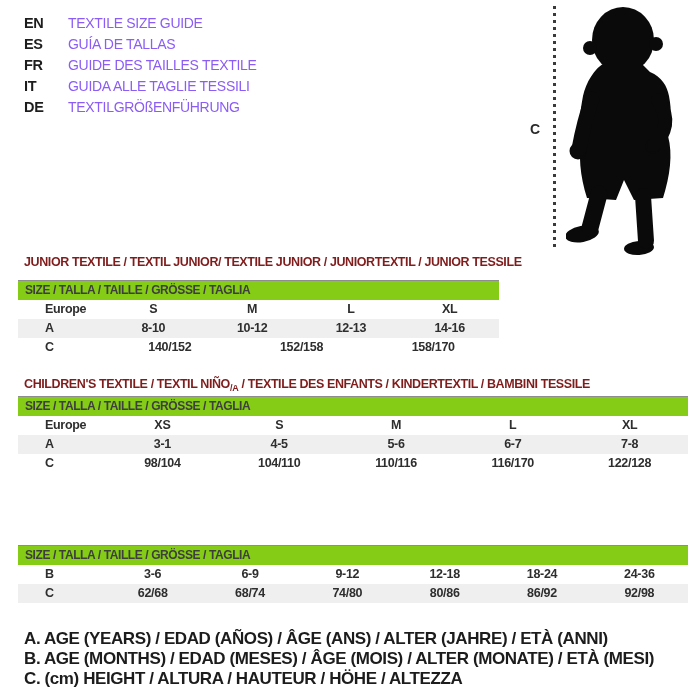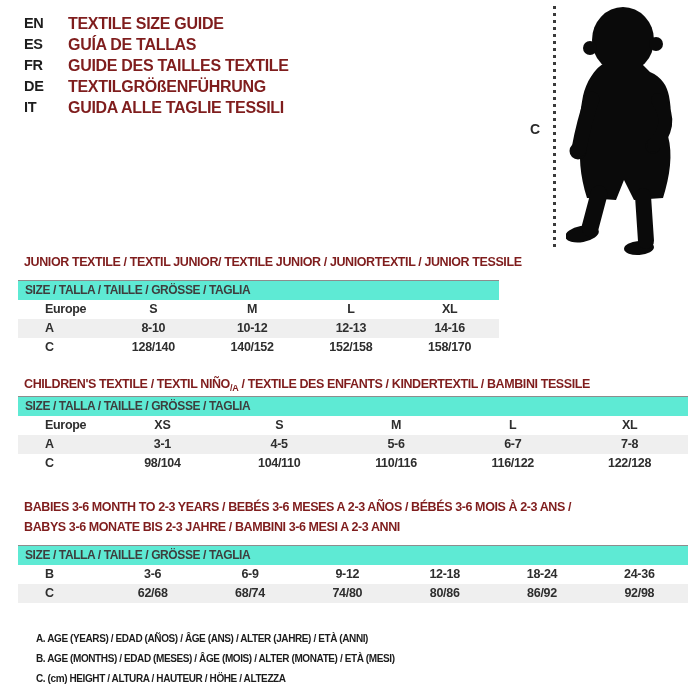--- a/index.html
+++ b/index.html
@@ -4,75 +4,75 @@
 <style>
   html,body{margin:0;padding:0;background:#ffffff;}
   #page{
     position:relative;width:700px;height:700px;background:#ffffff;overflow:hidden;
     font-family:"Liberation Sans",sans-serif;color:#2b2b2b;
   }
   
   .lang-list{position:absolute;left:24px;top:13px;}
   .lang-row{display:flex;height:21px;line-height:21px;}
   .lang-code{width:44px;font-size:14.5px;font-weight:700;color:#1d1d1d;letter-spacing:-0.3px;}
-  .lang-label{font-size:16px;font-weight:700;color:#7f1d1d;letter-spacing:-0.3px;white-space:nowrap;}
+  .lang-label{font-size:14px;font-weight:400;color:#8b5cf6;letter-spacing:-0.3px;white-space:nowrap;}
   
   .measure-line{
     position:absolute;left:553px;top:6px;width:3px;height:244px;
     background:repeating-linear-gradient(to bottom,#3a3a3a 0 3.5px,transparent 3.5px 7px);
   }
   .measure-label{position:absolute;left:530px;top:121px;font-size:14px;font-weight:700;color:#2a2a2a;}
   .figure-svg{position:absolute;left:566px;top:4px;width:132px;height:254px;}
   
   .sec-title{
     position:absolute;left:24px;font-size:12.5px;font-weight:700;color:#7f1d1d;
     letter-spacing:-0.4px;white-space:nowrap;line-height:20px;
   }
   .sub-a{font-size:9px;position:relative;top:2.5px;letter-spacing:-0.2px;}
   
   .size-table{position:absolute;left:18px;}
   .size-bar{
-    height:19px;line-height:19px;background:#5eead4;border-top:1px solid #8d8d8d;
+    height:19px;line-height:19px;background:#84cc16;border-top:1px solid #8d8d8d;
     padding-left:7px;font-size:12px;font-weight:700;color:#3e3e3e;letter-spacing:-0.4px;
   }
   .trow{display:flex;height:19px;line-height:19px;font-size:12.5px;font-weight:700;letter-spacing:-0.3px;}
   .size-table > :nth-child(3){background:#efefef;}
   .tlabel{width:66px;padding-left:7px;color:#2e2e2e;box-sizing:border-box;margin-left:20px;}
   .tcell{flex:1;text-align:center;color:#2e2e2e;}
   .w1{width:481px;} .w2{width:670px;}
   
   .notes{position:absolute;left:24px;top:629px;}
-  .note-line{height:20px;line-height:20px;font-size:10px;font-weight:700;color:#1c1c1c;
-    letter-spacing:-0.4px;white-space:nowrap;margin-left:12px;}
+  .note-line{height:20px;line-height:20px;font-size:17px;font-weight:700;color:#1c1c1c;
+    letter-spacing:-0.4px;white-space:nowrap;}
 </style>
 </head>
 <body>
 
 <div id="page">
 
   <div class="lang-list">
     <div class="lang-row">
       <span class="lang-code">EN</span>
       <span class="lang-label">TEXTILE SIZE GUIDE</span>
     </div>
     <div class="lang-row">
       <span class="lang-code">ES</span>
       <span class="lang-label">GUÍA DE TALLAS</span>
     </div>
     <div class="lang-row">
       <span class="lang-code">FR</span>
       <span class="lang-label">GUIDE DES TAILLES TEXTILE</span>
     </div>
     <div class="lang-row">
+      <span class="lang-code">IT</span>
+      <span class="lang-label">GUIDA ALLE TAGLIE TESSILI</span>
+    </div>
+    <div class="lang-row">
       <span class="lang-code">DE</span>
       <span class="lang-label">TEXTILGRÖßENFÜHRUNG</span>
-    </div>
-    <div class="lang-row">
-      <span class="lang-code">IT</span>
-      <span class="lang-label">GUIDA ALLE TAGLIE TESSILI</span>
     </div>
   </div>
 
   <div class="measure-line"></div>
   <div class="measure-label">C</div>
   <svg class="figure-svg" viewBox="0 0 132 254" aria-hidden="true">
     <g fill="#0a0a0a" stroke="none">
       <ellipse cx="57" cy="36" rx="31" ry="33"></ellipse>
       <circle cx="24" cy="44" r="7"></circle>
       <circle cx="90" cy="40" r="7"></circle>
@@ -102,21 +102,20 @@
     </div>
     <div class="trow">
       <div class="tlabel">A</div>
       <div class="tcell">8-10</div>
       <div class="tcell">10-12</div>
       <div class="tcell">12-13</div>
       <div class="tcell">14-16</div>
     </div>
     <div class="trow">
       <div class="tlabel">C</div>
-      <div class="tcell">128/140</div>
       <div class="tcell">140/152</div>
       <div class="tcell">152/158</div>
       <div class="tcell">158/170</div>
     </div>
   </div>
 
   <div class="sec-title" style="top:374px">
     <span>CHILDREN'S TEXTILE / TEXTIL NIÑO</span><span class="sub-a">/A</span><span> / TEXTILE DES ENFANTS / KINDERTEXTIL / BAMBINI TESSILE</span>
   </div>
   <div class="size-table w2" style="top:396px">
@@ -135,29 +134,25 @@
       <div class="tcell">4-5</div>
       <div class="tcell">5-6</div>
       <div class="tcell">6-7</div>
       <div class="tcell">7-8</div>
     </div>
     <div class="trow">
       <div class="tlabel">C</div>
       <div class="tcell">98/104</div>
       <div class="tcell">104/110</div>
       <div class="tcell">110/116</div>
-      <div class="tcell">116/122</div>
+      <div class="tcell">116/170</div>
       <div class="tcell">122/128</div>
     </div>
   </div>
 
-  <div class="sec-title" style="top:497px">
-    <div>BABIES 3-6 MONTH TO 2-3 YEARS / BEBÉS 3-6 MESES A 2-3 AÑOS / BÉBÉS 3-6 MOIS À 2-3 ANS /</div>
-    <div>BABYS 3-6 MONATE BIS 2-3 JAHRE / BAMBINI 3-6 MESI A 2-3 ANNI</div>
-  </div>
   <div class="size-table w2" style="top:545px">
     <div class="size-bar">SIZE / TALLA / TAILLE / GRÖSSE / TAGLIA</div>
     <div class="trow">
       <div class="tlabel">B</div>
       <div class="tcell">3-6</div>
       <div class="tcell">6-9</div>
       <div class="tcell">9-12</div>
       <div class="tcell">12-18</div>
       <div class="tcell">18-24</div>
       <div class="tcell">24-36</div>

